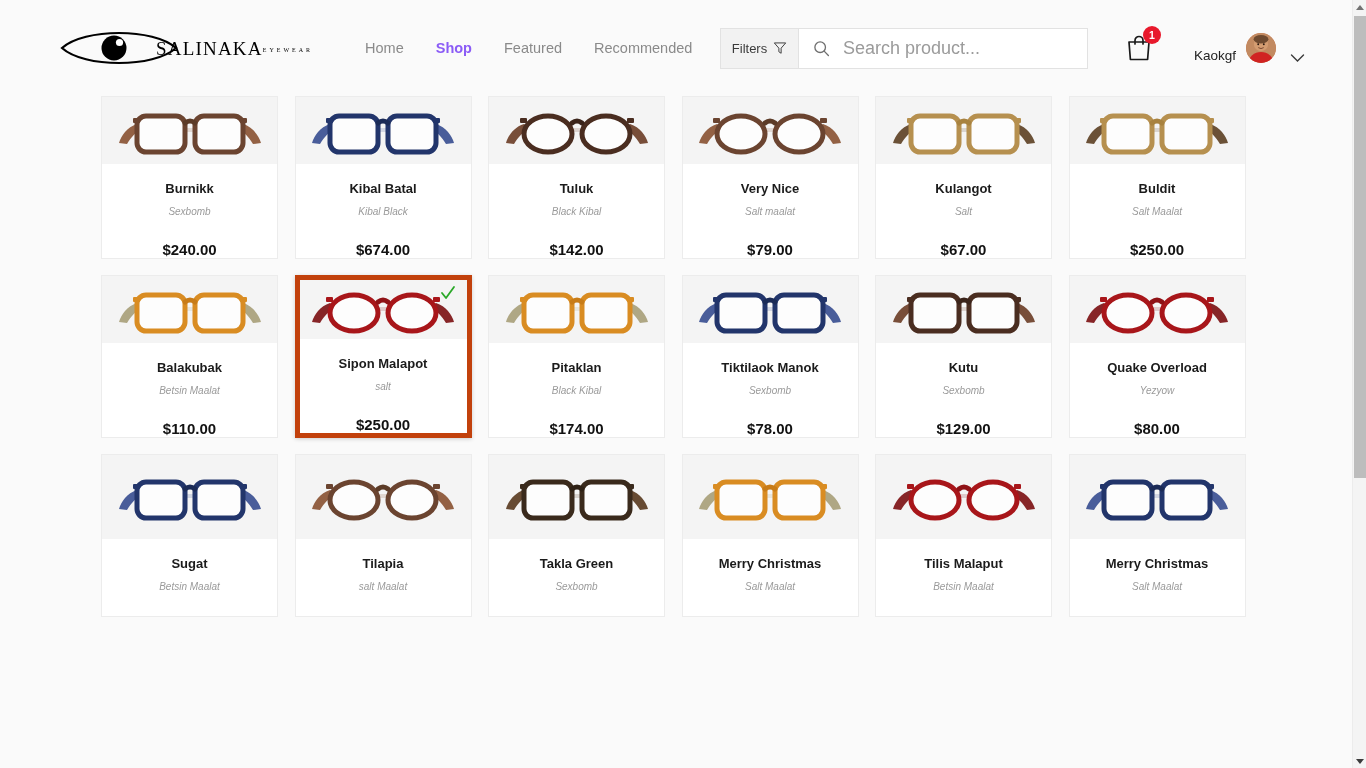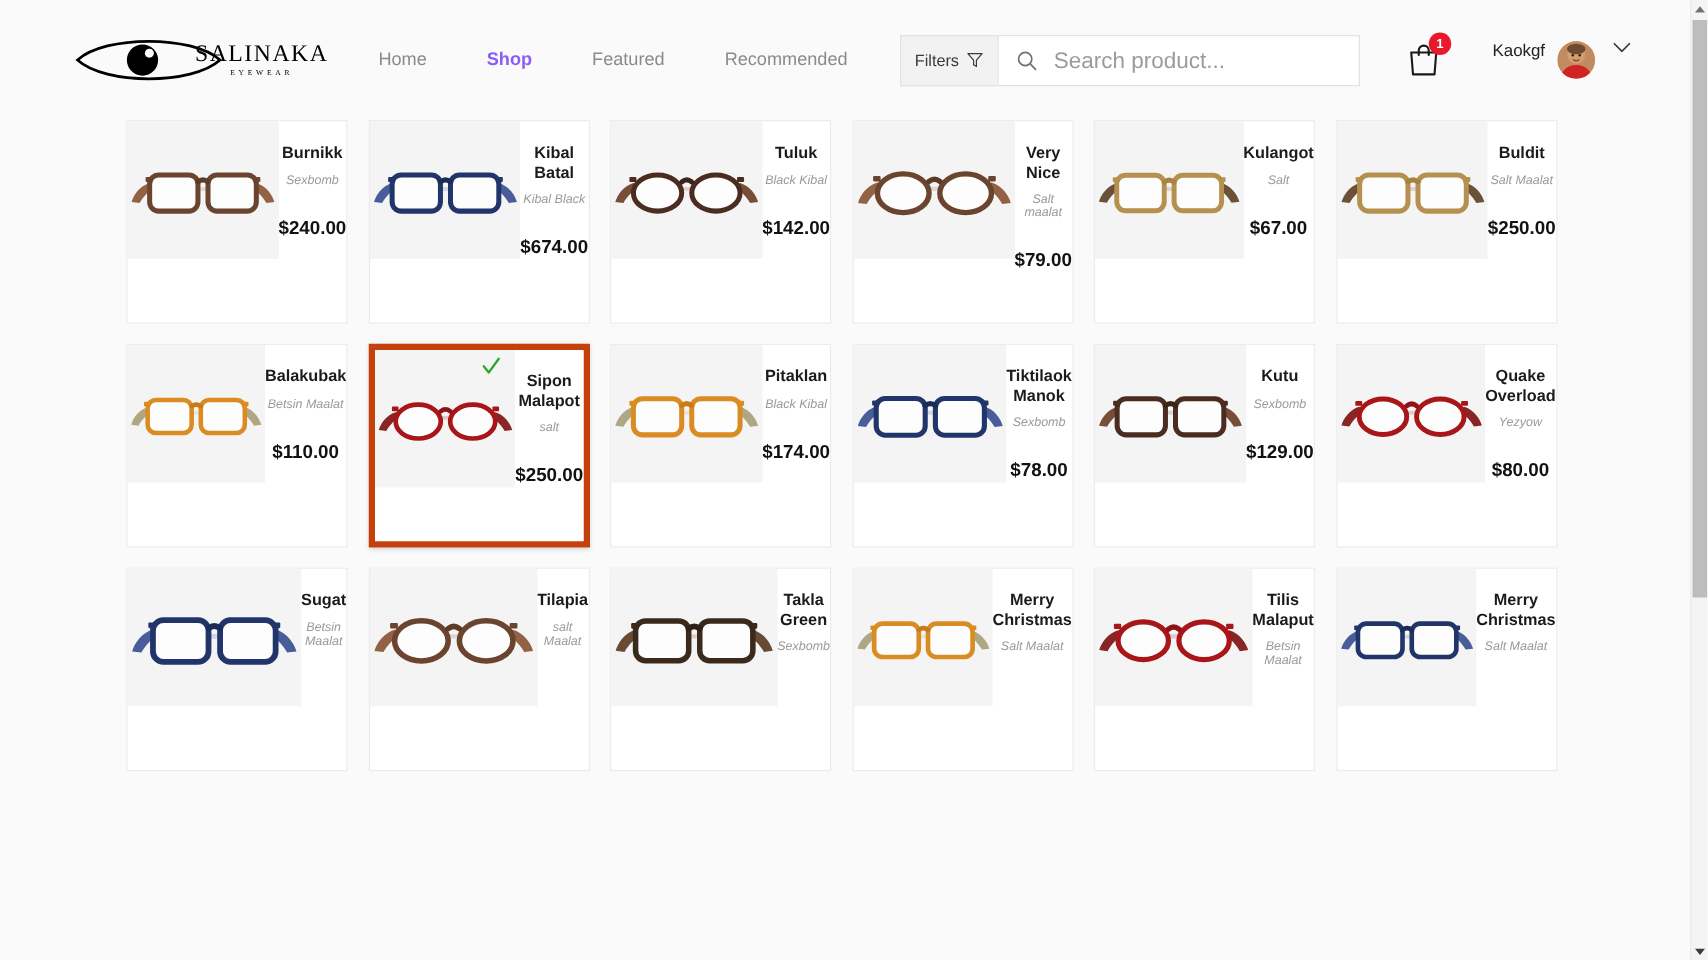--- a/index.html
+++ b/index.html
@@ -26,21 +26,21 @@
     display: flex;
     align-items: center;
   }
   #logo-block {
     display: flex; align-items: center;
     margin-left: 58px;
     height: 44px;
   }
   #eye-logo { display: block; }
   #logo-wordmark {
-    display: flex; flex-direction: column;
+    display: flex; flex-direction: row;
     align-items: center;
     margin-left: -34px;
     line-height: 1;
   }
   #brand-name {
     font-family: "Liberation Serif", serif;
     font-size: 19px;
     letter-spacing: 1.2px;
     font-weight: 400;
     color: #000;
@@ -48,22 +48,22 @@
   #brand-sub {
     font-family: "Liberation Serif", serif;
     font-size: 6px;
     letter-spacing: 3px;
     color: #000;
     margin-top: 3px;
   }
 
   #main-nav {
     display: flex; align-items: flex-end;
-    margin-left: 40px;
-    gap: 48px;
+    margin-left: 52px;
+    gap: 32px;
   }
   .nav-item {
     font-size: 14.5px;
     color: #8a8a8a;
     cursor: pointer;
     white-space: nowrap;
   }
   .nav-item.active { color: #8b5cf6; font-weight: bold; }
 
   #header-right {
@@ -111,21 +111,21 @@
     top: -8px; right: -9px;
     width: 18px; height: 18px;
     border-radius: 50%;
     background: #e8192c;
     color: #fff;
     font-size: 10.5px;
     font-weight: bold;
     display: flex; align-items: center; justify-content: center;
   }
   #user-block {
-    display: flex; align-items: flex-start;
+    display: flex; align-items: flex-end;
     margin-left: 42px;
     cursor: pointer;
     gap: 10px;
   }
   #user-name { font-size: 13.5px; color: #222; }
   #avatar {
     width: 30px; height: 30px; border-radius: 50%;
     overflow: hidden;
     background: #c8784e;
     position: relative;
@@ -140,21 +140,21 @@
     display: grid;
     grid-template-columns: repeat(6, 177px);
     column-gap: 16.5px;
     row-gap: 16px;
     padding-left: 101px;
   }
   .card {
     width: 177px; height: 163px;
     background: #ffffff;
     border: 1px solid #ececec;
-    display: flex; flex-direction: row;
+    display: flex; flex-direction: column;
     cursor: pointer;
     position: relative;
   }
   .card.selected {
     border: 5px solid #c2410c;
     box-shadow: 0 1px 4px rgba(0,0,0,0.18);
   }
   .card-image {
     height: 110px;
     background: #f4f4f4;

